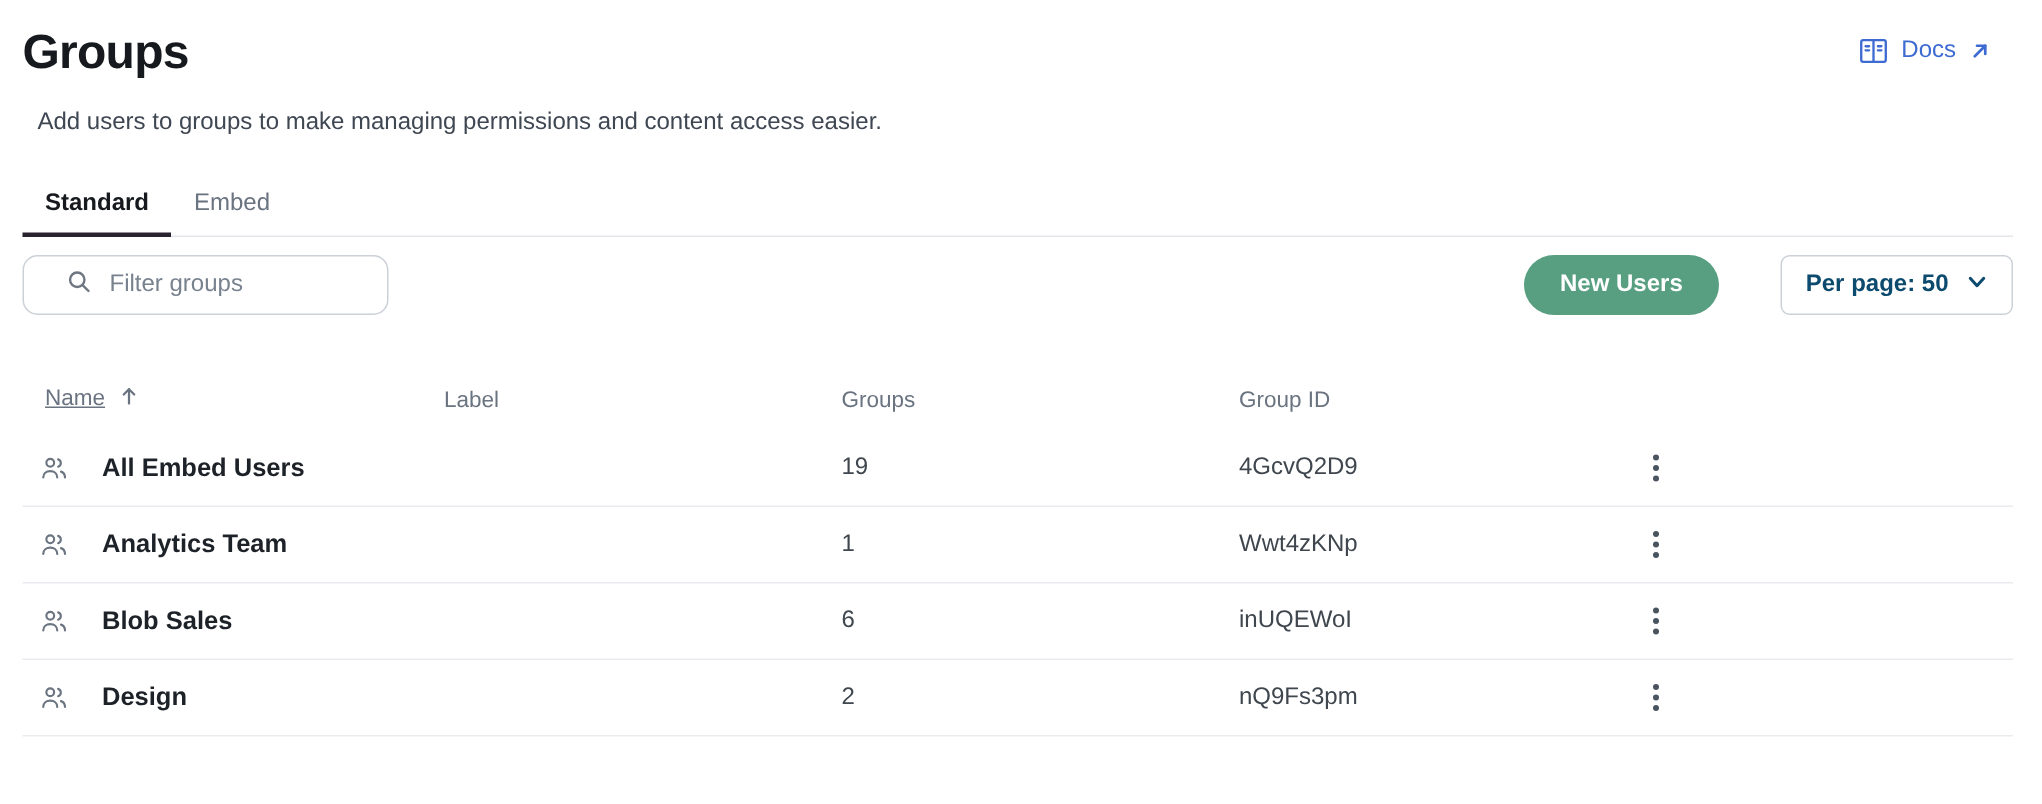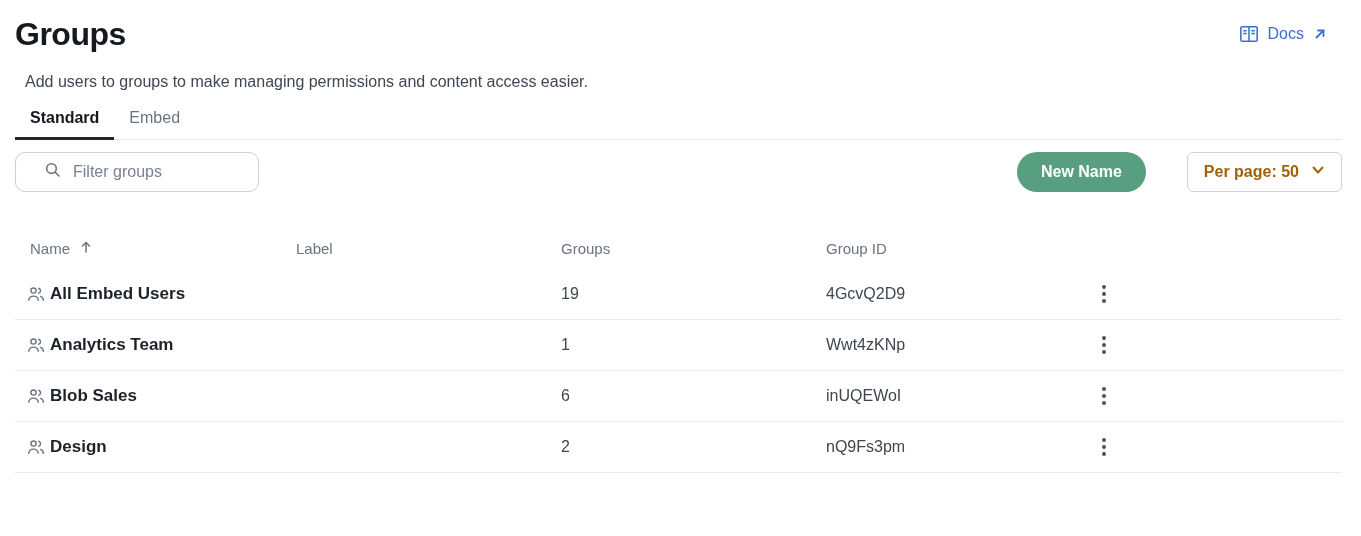--- a/index.html
+++ b/index.html
@@ -22,41 +22,41 @@
   
   .header-row { display: flex; justify-content: space-between; align-items: center; padding: 14px 33px 0 15px; }
   h1.page-title { margin: 0; font-size: 32px; line-height: 40px; font-weight: 700; letter-spacing: -0.5px; color: #16191d; }
   .docs-link { display: flex; align-items: center; gap: 8px; color: var(--link-blue); font-size: 16px; cursor: pointer; text-decoration: none; }
   .docs-link svg { display: block; }
 
   
   .subtitle { margin: 18px 0 0 25px; font-size: 16px; line-height: 20px; color: #3f4752; }
 
   
-  .tabs { display: flex; margin: 10px 19px 0 15px; border-bottom: 1px solid #e4e6e9; }
+  .tabs { display: flex; margin: 28px 19px 0 15px; border-bottom: 1px solid #e4e6e9; }
   .tab { position: relative; padding: 6px 15px 11px; font-size: 16px; line-height: 20px; color: var(--muted); font-weight: 500; cursor: pointer; }
   .tab.active { color: #16191d; font-weight: 700; }
   .tab.active::after { content: ""; position: absolute; left: 0; right: 0; bottom: -1px; height: 3px; background: var(--tab-underline); }
 
   
   .toolbar { display: flex; justify-content: space-between; align-items: center; margin: 12px 19px 0 15px; }
   .filter-box { display: flex; align-items: center; gap: 9px; width: 244px; height: 40px; padding: 0 28px; border: 1px solid var(--border-gray); border-radius: 10px; background: #fff; color: #6e7681; }
   .filter-box input { flex: 1; min-width: 0; border: none; outline: none; font-size: 16px; color: #30363d; font-family: inherit; background: transparent; }
   .filter-box input::placeholder { color: #78828f; }
   .toolbar-right { display: flex; align-items: center; gap: 41px; }
   .btn-new-group { height: 40px; padding: 0 24px; border: none; border-radius: 20px; background: var(--accent-green); color: #ffffff; font-size: 16px; font-weight: 700; font-family: inherit; cursor: pointer; }
-  .btn-per-page { display: flex; align-items: center; gap: 12px; height: 40px; padding: 0 16px; border: 1px solid var(--border-gray); border-radius: 6px; background: #fff; color: #a16207; font-size: 16px; font-weight: 700; font-family: inherit; cursor: pointer; }
+  .btn-per-page { display: flex; align-items: center; gap: 12px; height: 40px; padding: 0 16px; border: 1px solid var(--border-gray); border-radius: 6px; background: #fff; color: #0c4a6e; font-size: 16px; font-weight: 700; font-family: inherit; cursor: pointer; }
 
   
   .table { margin: 35px 19px 0 15px; }
   .grid-cols { display: grid; grid-template-columns: 281px 265px 265px 258px 40px 1fr; align-items: center; }
   .thead { height: 42px; color: var(--muted); font-size: 15px; font-weight: 500; }
-  .th-name { display: flex; align-items: flex-start; gap: 9px; padding-left: 15px; }
+  .th-name { display: flex; align-items: flex-start; gap: 9px; padding-left: 15px; text-decoration: underline; }
   .row { height: 51px; border-bottom: 1px solid var(--row-line); }
-  .name-cell { display: flex; align-items: flex-start; gap: 4px; padding-left: 11px; }
+  .name-cell { display: flex; align-items: flex-start; gap: 22px; padding-left: 11px; }
   .group-icon { color: #6b7480; display: flex; }
   .row-name { font-size: 17px; font-weight: 600; color: #1d2228; }
   .cell { font-size: 16px; color: #3f464e; }
   .kebab { display: flex; flex-direction: column; align-items: center; justify-content: center; gap: 3px; height: 100%; cursor: pointer; }
   .kebab .dot { width: 4px; height: 4px; border-radius: 50%; background: #4a545f; }
 </style>
 </head>
 <body>
 
 <div class="header-row">
@@ -93,21 +93,21 @@
   <div class="filter-box">
     <span>
       <svg width="18" height="18" viewBox="0 0 18 18" fill="none" stroke="currentColor" stroke-width="1.6" stroke-linecap="round">
         <circle cx="7.5" cy="7.5" r="4.8"></circle>
         <line x1="11.2" y1="11.2" x2="15" y2="15"></line>
       </svg>
     </span>
     <input type="text" placeholder="Filter groups" style="">
   </div>
   <div class="toolbar-right">
-    <button class="btn-new-group">New Name</button>
+    <button class="btn-new-group">New Users</button>
     <button class="btn-per-page">
       <span>Per page: 50</span>
       <span>
         <svg width="14" height="14" viewBox="0 0 14 14" fill="none" stroke="currentColor" stroke-width="2" stroke-linecap="round" stroke-linejoin="round">
           <path d="M2.5 4.5 L7 9.5 L11.5 4.5"></path>
         </svg>
       </span>
     </button>
   </div>
 </div>

